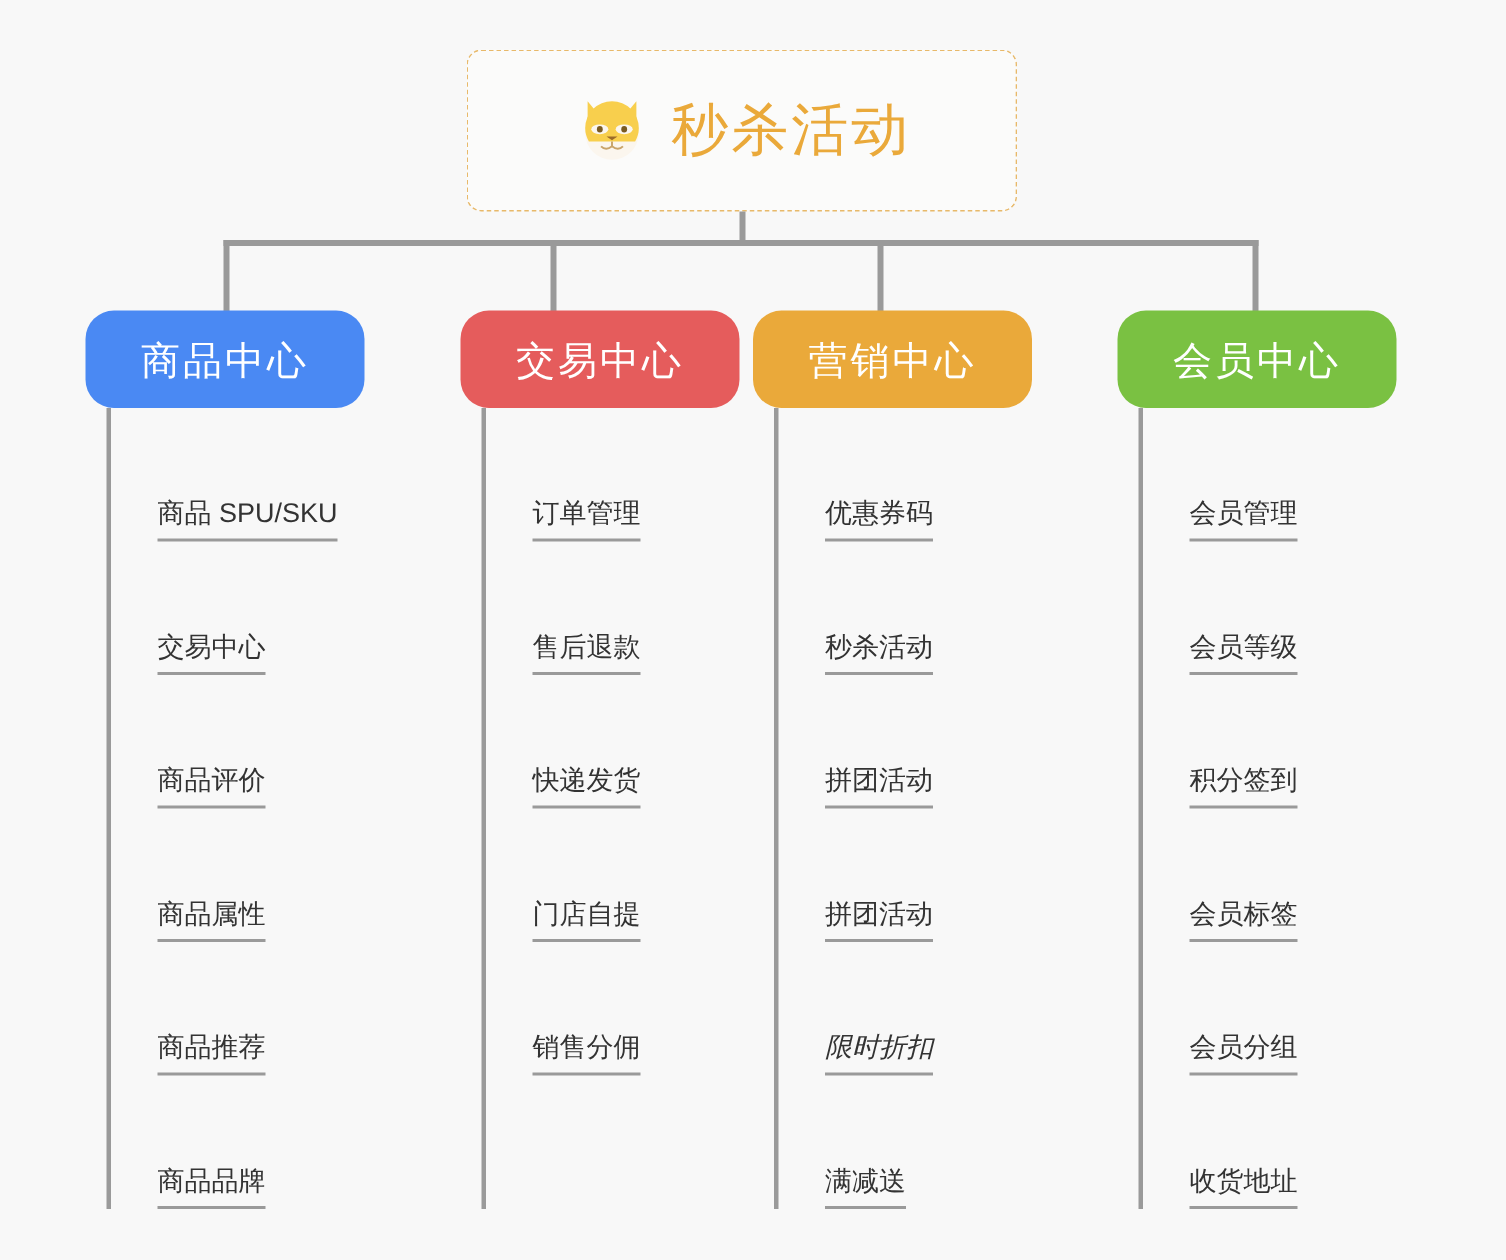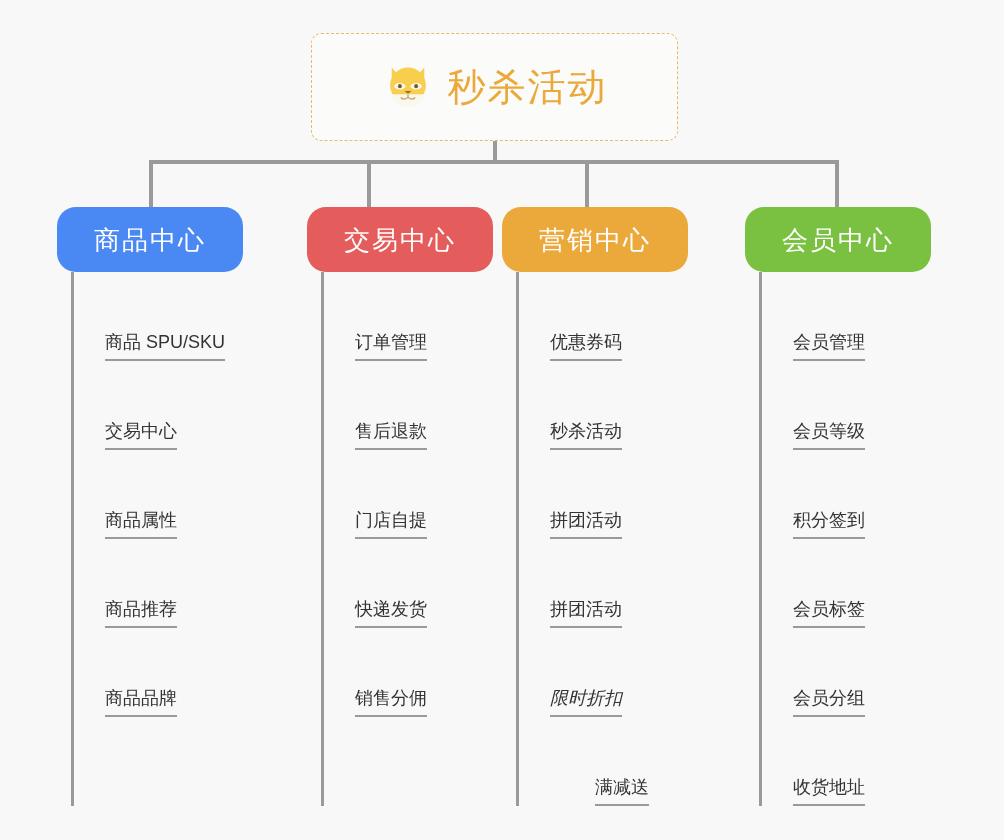--- a/index.html
+++ b/index.html
@@ -160,20 +160,23 @@
     </div>
     <div class="leaf-list">
       <div class="spine" style="height: 534px; background: rgb(154, 154, 154);"></div>
       <div class="leaf">
           <span class="leaf-text" style="border-bottom-color: rgb(154, 154, 154);">商品 SPU/SKU</span>
         </div>
       <div class="leaf">
           <span class="leaf-text" style="border-bottom-color: rgb(154, 154, 154);">交易中心</span>
         </div>
       <div class="leaf">
+          <span class="leaf-text" style="border-bottom-color: rgb(154, 154, 154);">商品评价</span>
+        </div>
+      <div class="leaf">
           <span class="leaf-text" style="border-bottom-color: rgb(154, 154, 154);">商品属性</span>
         </div>
       <div class="leaf">
           <span class="leaf-text" style="border-bottom-color: rgb(154, 154, 154);">商品推荐</span>
         </div>
       <div class="leaf">
           <span class="leaf-text" style="border-bottom-color: rgb(154, 154, 154);">商品品牌</span>
         </div>
     </div>
   </div>
@@ -184,24 +187,24 @@
     </div>
     <div class="leaf-list">
       <div class="spine" style="height: 534px; background: rgb(154, 154, 154);"></div>
       <div class="leaf">
           <span class="leaf-text" style="border-bottom-color: rgb(154, 154, 154);">订单管理</span>
         </div>
       <div class="leaf">
           <span class="leaf-text" style="border-bottom-color: rgb(154, 154, 154);">售后退款</span>
         </div>
       <div class="leaf">
+          <span class="leaf-text" style="border-bottom-color: rgb(154, 154, 154);">快递发货</span>
+        </div>
+      <div class="leaf">
           <span class="leaf-text" style="border-bottom-color: rgb(154, 154, 154);">门店自提</span>
-        </div>
-      <div class="leaf">
-          <span class="leaf-text" style="border-bottom-color: rgb(154, 154, 154);">快递发货</span>
         </div>
       <div class="leaf">
           <span class="leaf-text" style="border-bottom-color: rgb(154, 154, 154);">销售分佣</span>
         </div>
     </div>
   </div>
 
   <div class="column" style="left:502px;">
     <div class="cat-box" style="background: rgb(234, 169, 58);">
       <span>营销中心</span>
@@ -217,21 +220,21 @@
       <div class="leaf">
           <span class="leaf-text" style="border-bottom-color: rgb(154, 154, 154);">拼团活动</span>
         </div>
       <div class="leaf">
           <span class="leaf-text" style="border-bottom-color: rgb(154, 154, 154);">拼团活动</span>
         </div>
       <div class="leaf">
           <span class="leaf-text" style="border-bottom-color: rgb(154, 154, 154); font-style: italic;">限时折扣</span>
         </div>
       <div class="leaf">
-          <span class="leaf-text" style="border-bottom-color: rgb(154, 154, 154); margin-left: 45px;">满减送</span>
+          <span class="leaf-text" style="border-bottom-color: rgb(154, 154, 154);">满减送</span>
         </div>
     </div>
   </div>
 
   <div class="column" style="left:745px;">
     <div class="cat-box" style="background: rgb(122, 193, 66); text-align: center;">
       <span>会员中心</span>
     </div>
     <div class="leaf-list">
       <div class="spine" style="height: 534px; background: rgb(154, 154, 154);"></div>

